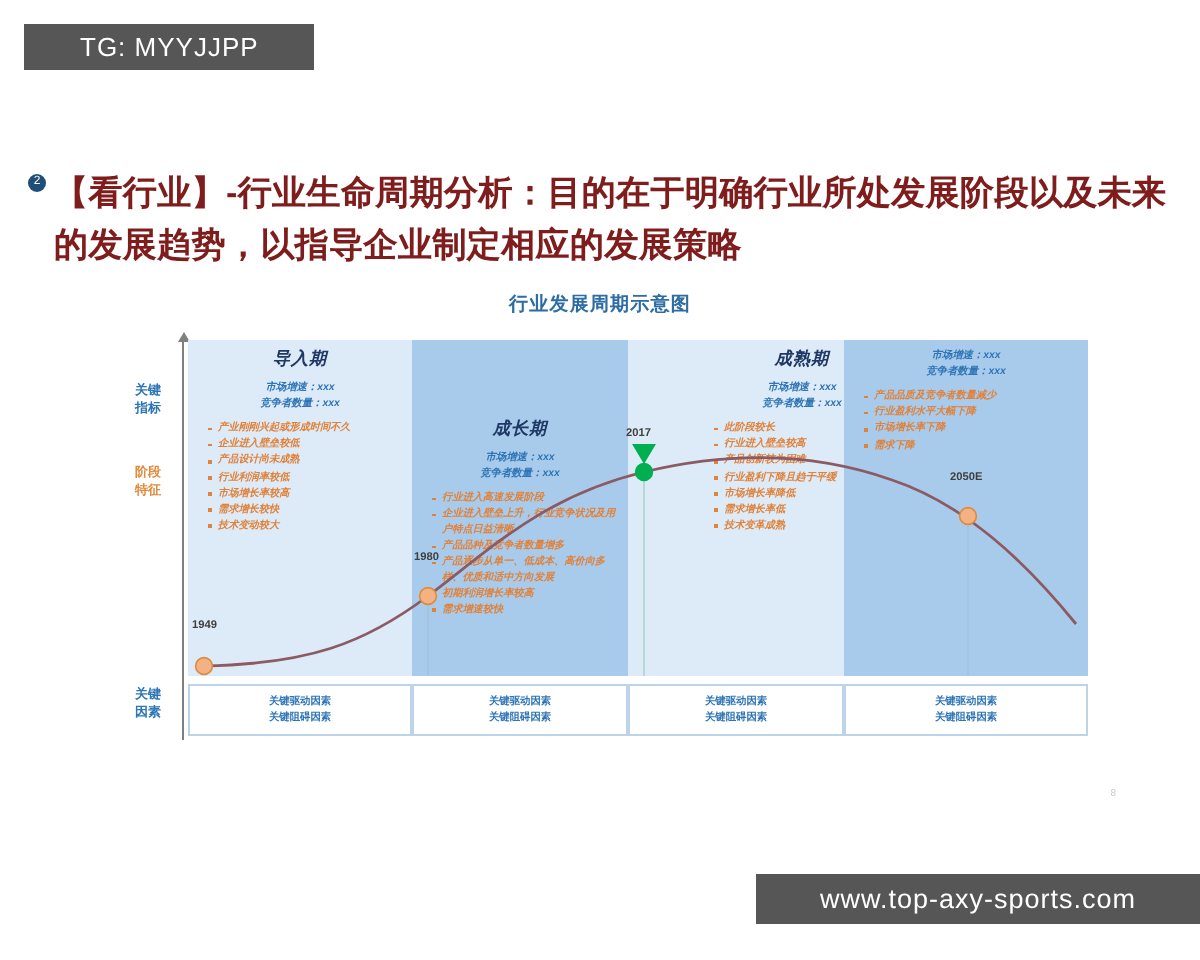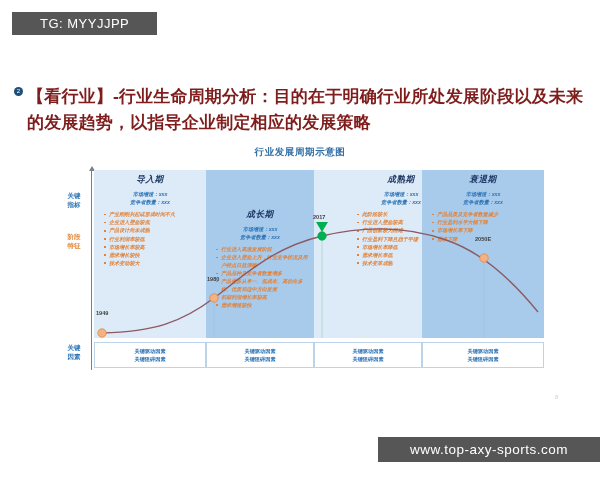--- a/index.html
+++ b/index.html
@@ -211,21 +211,20 @@
               <li>行业进入壁垒较高</li>
               <li>产品创新较为困难</li>
               <li>行业盈利下降且趋于平缓</li>
               <li>市场增长率降低</li>
               <li>需求增长率低</li>
               <li>技术变革成熟</li>
             </ul>
           </div>
           <div class="band mid" style="left: 328px; width: 122px;"></div>
           <div class="col" style="left: 328px; width: 122px;">
-            <div class="phase-title">衰退期</div>
             <div class="metrics">
               <div>市场增速：xxx</div>
               <div>竞争者数量：xxx</div>
             </div>
             <ul class="bullets">
               <li>产品品质及竞争者数量减少</li>
               <li>行业盈利水平大幅下降</li>
               <li>市场增长率下降</li>
               <li>需求下降</li>
             </ul>

